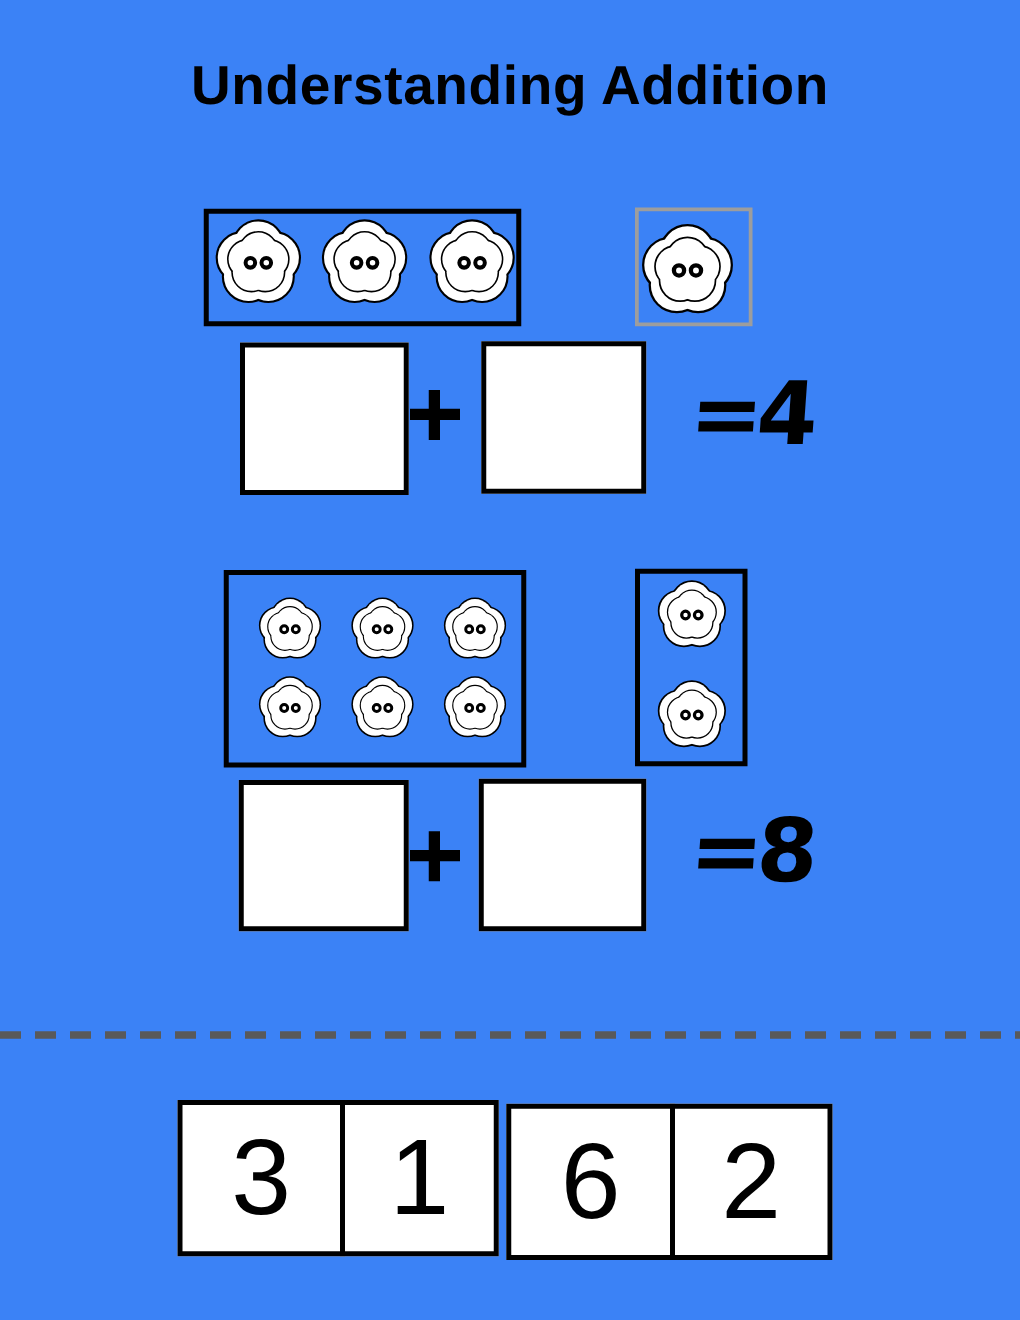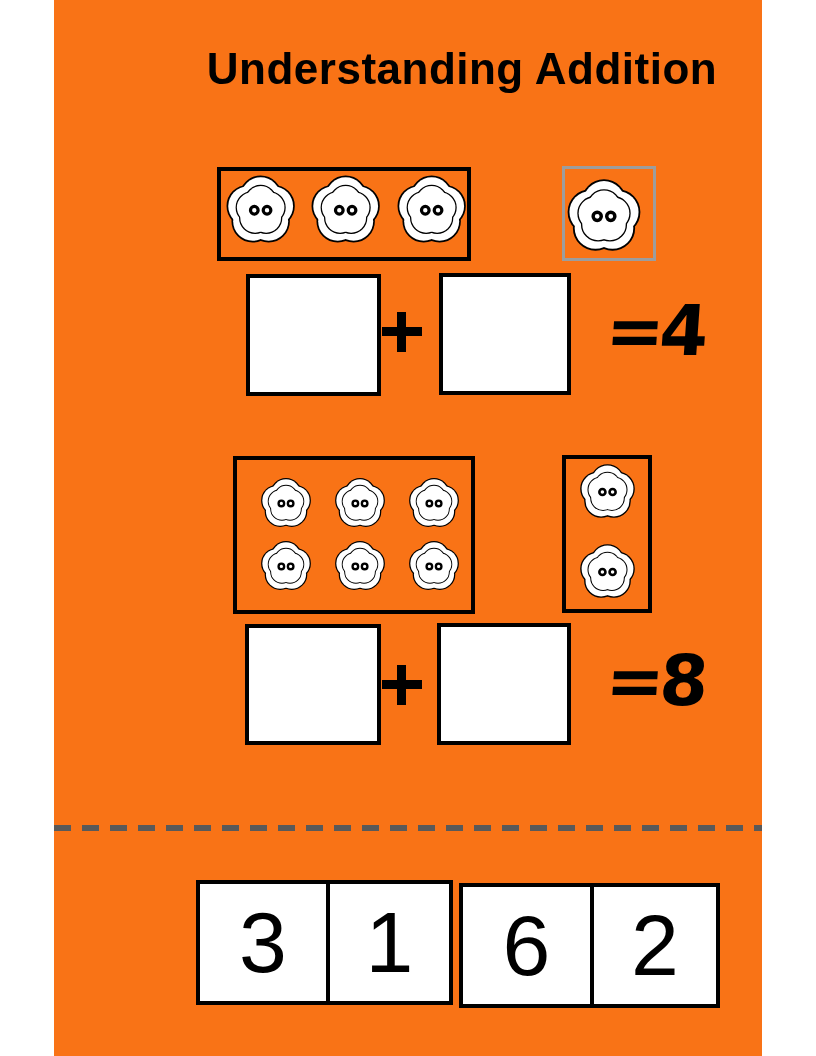--- a/index.html
+++ b/index.html
@@ -1,18 +1,18 @@
 <!DOCTYPE html>
 <html><head>
 <meta charset="utf-8">
 <style>
   html,body { margin:0; padding:0; background:#ffffff; }
   .sheet {
-    position:relative; width:708px; height:1056px;
-    background:#f97316; margin:0 auto; overflow:hidden;
+    position:relative; width:816px; height:1056px;
+    background:#3b82f6; margin:0 auto; overflow:hidden;
     font-family:"Liberation Sans", sans-serif; color:#000;
   }
   .abs { position:absolute; box-sizing:border-box; }
 
   
   #worksheet-title {
     left:0; top:44px; width:816px; text-align:center;
     font-size:44px; font-weight:bold; letter-spacing:0.5px;
   }
 

